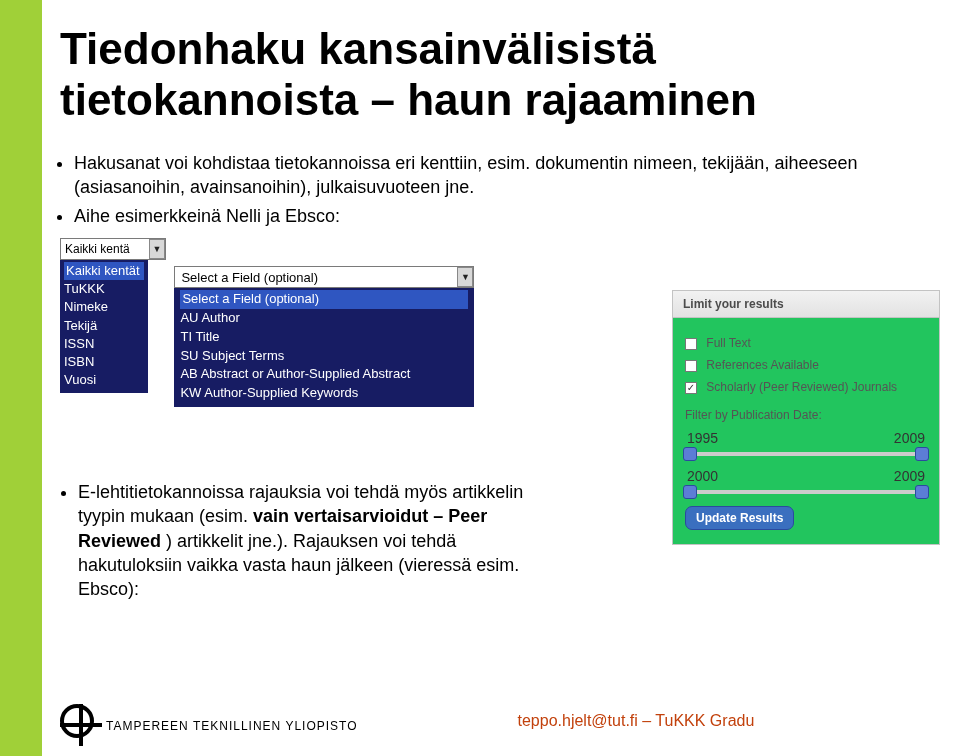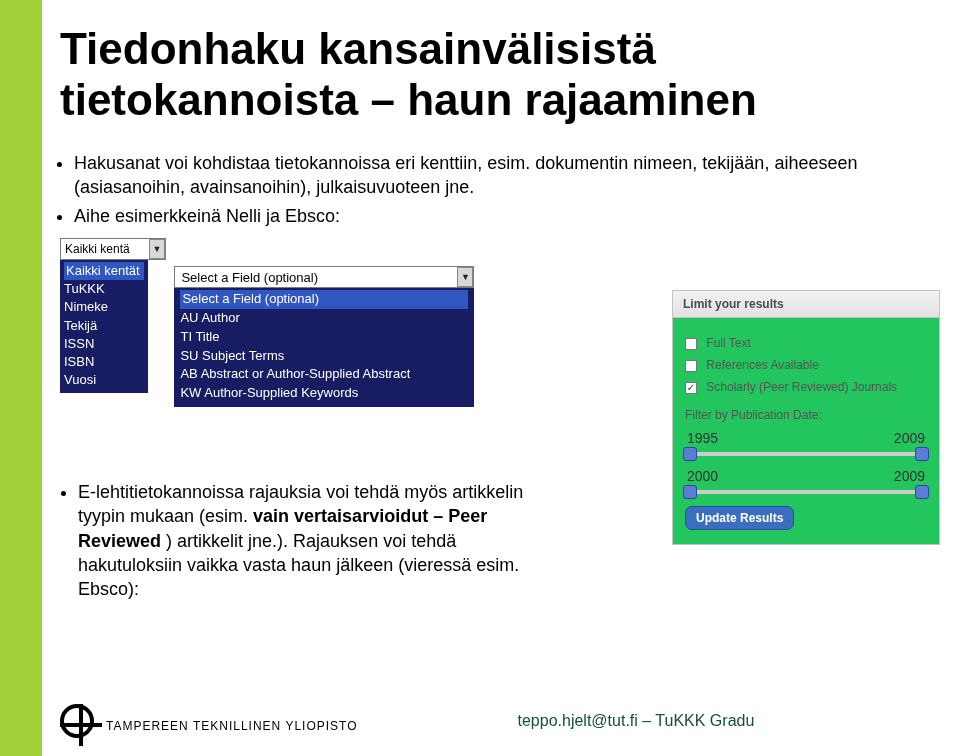--- a/index.html
+++ b/index.html
@@ -88,21 +88,21 @@
     position:relative;
   }
   .gear::before, .gear::after {
     content:""; position:absolute; background:#000;
   }
   .gear::before { width:42px; height:4px; top:15px; left:-4px; }
   .gear::after  { width:4px; height:42px; left:15px; top:-4px; }
   .uni {
     font-size:12px; letter-spacing:1px;margin-top:10px;
   }
-  .foot-text { margin-left:160px; color:#14532d; font-size:16px; }
+  .foot-text { margin-left:160px; color:#c2410c; font-size:16px; }
 </style>
 </head>
 <body>
 
 <div class="left-bar"></div>
 
 <div class="content">
   <div class="title">
     <span>Tiedonhaku kansainvälisistä</span><br>
     <span>tietokannoista – haun rajaaminen</span>

